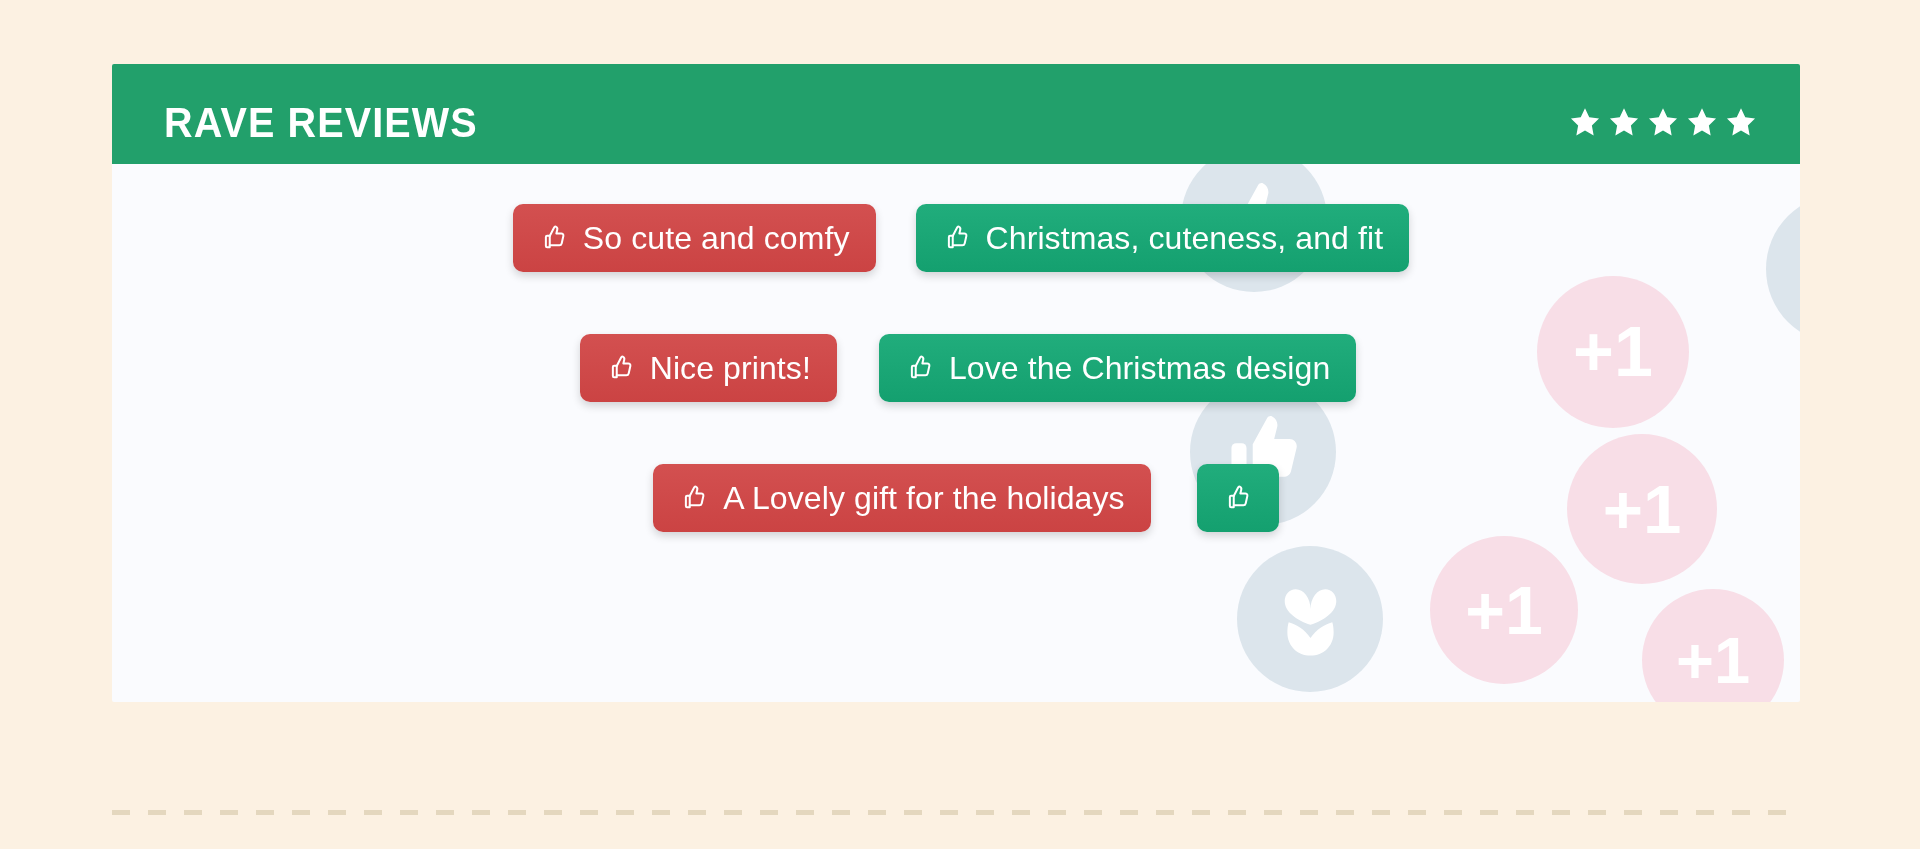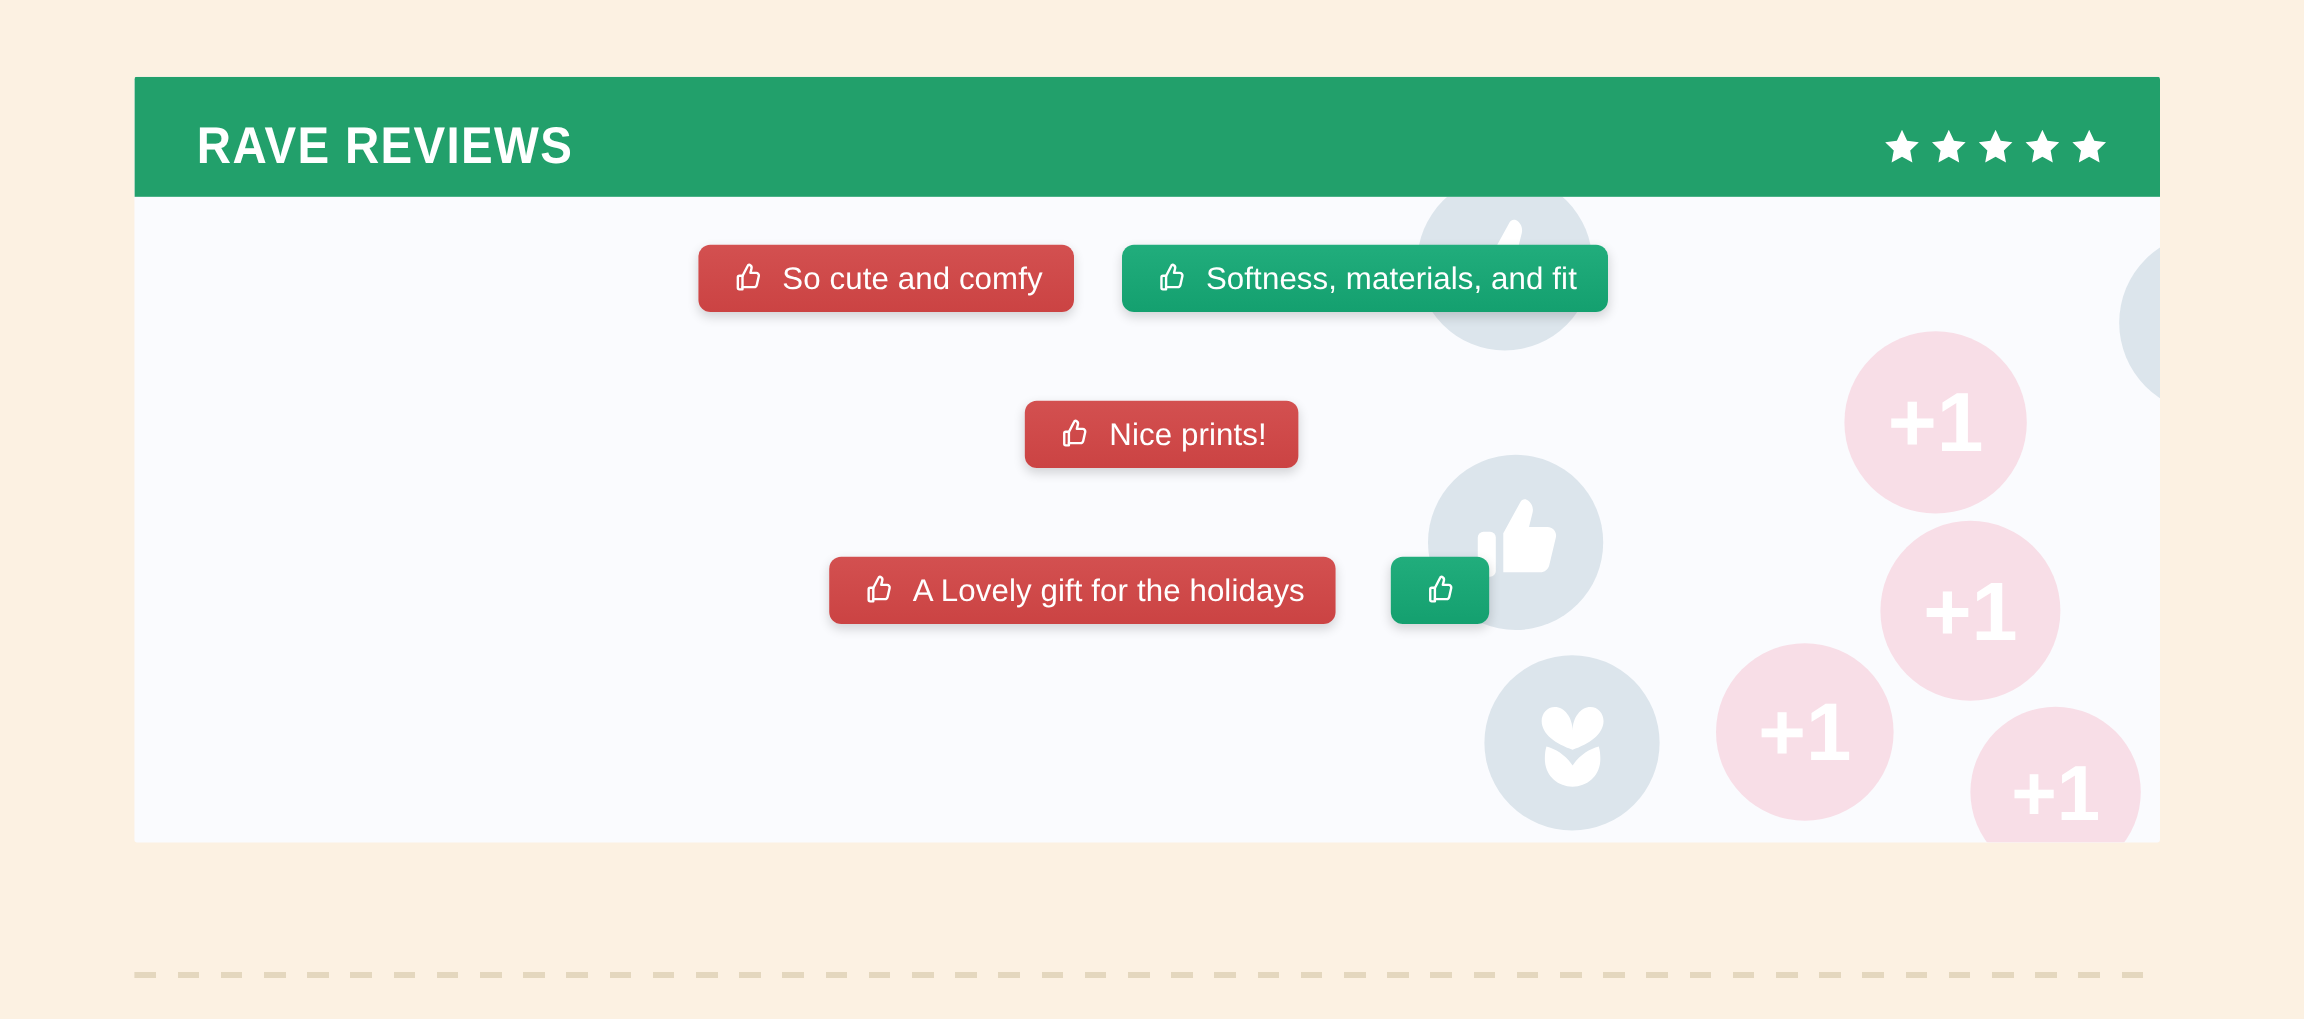--- a/index.html
+++ b/index.html
@@ -110,25 +110,25 @@
     white-space: nowrap;
   }
   .pill-row.r1 { top: 40px;  left: 0; width: 100%; justify-content: center; gap: 40px; padding-left: 10px;}
   .pill-row.r2 { top: 170px; left: 0; width: 100%; justify-content: center; gap: 42px; padding-left: 24px;}
   .pill-row.r3 { top: 300px; left: 0; width: 100%; justify-content: center; gap: 46px; padding-left: 20px;}
 
   .pill {
     display: inline-flex;
     align-items: center;
     gap: 14px;
-    height: 56px;
+    height: 68px;
     padding: 0 26px;
     border-radius: 10px;
     color: #FFFFFF;
-    font-size: 26px;
+    font-size: 32px;
     font-weight: 400;
     letter-spacing: 0.1px;
     box-shadow: 0 4px 9px rgba(0,0,0,0.16);
   }
   .pill.red {
     background: linear-gradient(180deg, #D35050 0%, #CB4343 100%);
   }
   .pill.green {
     background: linear-gradient(180deg, #21AD7C 0%, #14A06F 100%);
   }
@@ -244,33 +244,42 @@
             </span>
             <span class="pill-label">So cute and comfy</span>
           </div>
           <div class="pill green">
             <span class="thumb">
               <svg width="30" height="30" viewBox="0 0 24 24" fill="none" stroke="#FFFFFF" stroke-width="1.6" stroke-linejoin="round" stroke-linecap="round">
   <path d="M6.5 10.2h2.1v9.1H6.5a1 1 0 0 1-1-1v-7.1a1 1 0 0 1 1-1z"></path>
   <path d="M8.6 10.4l3.6-7.0c.2-.45.75-.65 1.2-.45.95.42 1.45 1.48 1.2 2.48l-.72 2.9h3.9c1.12 0 1.95 1.04 1.7 2.13l-1.35 5.9c-.2.85-.95 1.45-1.82 1.45H8.6"></path>
 </svg>
             </span>
-            <span class="pill-label">Softness, materials, and fit</span>
+            <span class="pill-label">Christmas, cuteness, and fit</span>
           </div>
         </div>
         <div class="pill-row r2">
           <div class="pill red">
             <span class="thumb">
               <svg width="30" height="30" viewBox="0 0 24 24" fill="none" stroke="#FFFFFF" stroke-width="1.6" stroke-linejoin="round" stroke-linecap="round">
   <path d="M6.5 10.2h2.1v9.1H6.5a1 1 0 0 1-1-1v-7.1a1 1 0 0 1 1-1z"></path>
   <path d="M8.6 10.4l3.6-7.0c.2-.45.75-.65 1.2-.45.95.42 1.45 1.48 1.2 2.48l-.72 2.9h3.9c1.12 0 1.95 1.04 1.7 2.13l-1.35 5.9c-.2.85-.95 1.45-1.82 1.45H8.6"></path>
 </svg>
             </span>
             <span class="pill-label">Nice prints!</span>
           </div>
+          <div class="pill green">
+            <span class="thumb">
+              <svg width="30" height="30" viewBox="0 0 24 24" fill="none" stroke="#FFFFFF" stroke-width="1.6" stroke-linejoin="round" stroke-linecap="round">
+  <path d="M6.5 10.2h2.1v9.1H6.5a1 1 0 0 1-1-1v-7.1a1 1 0 0 1 1-1z"></path>
+  <path d="M8.6 10.4l3.6-7.0c.2-.45.75-.65 1.2-.45.95.42 1.45 1.48 1.2 2.48l-.72 2.9h3.9c1.12 0 1.95 1.04 1.7 2.13l-1.35 5.9c-.2.85-.95 1.45-1.82 1.45H8.6"></path>
+</svg>
+            </span>
+            <span class="pill-label">Love the Christmas design</span>
+          </div>
         </div>
         <div class="pill-row r3">
           <div class="pill red">
             <span class="thumb">
               <svg width="30" height="30" viewBox="0 0 24 24" fill="none" stroke="#FFFFFF" stroke-width="1.6" stroke-linejoin="round" stroke-linecap="round">
   <path d="M6.5 10.2h2.1v9.1H6.5a1 1 0 0 1-1-1v-7.1a1 1 0 0 1 1-1z"></path>
   <path d="M8.6 10.4l3.6-7.0c.2-.45.75-.65 1.2-.45.95.42 1.45 1.48 1.2 2.48l-.72 2.9h3.9c1.12 0 1.95 1.04 1.7 2.13l-1.35 5.9c-.2.85-.95 1.45-1.82 1.45H8.6"></path>
 </svg>
             </span>
             <span class="pill-label">A Lovely gift for the holidays</span>

